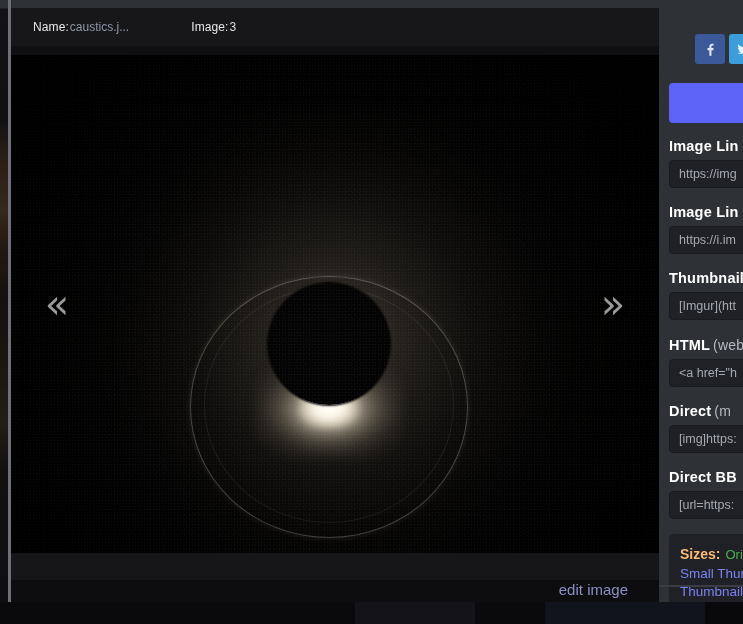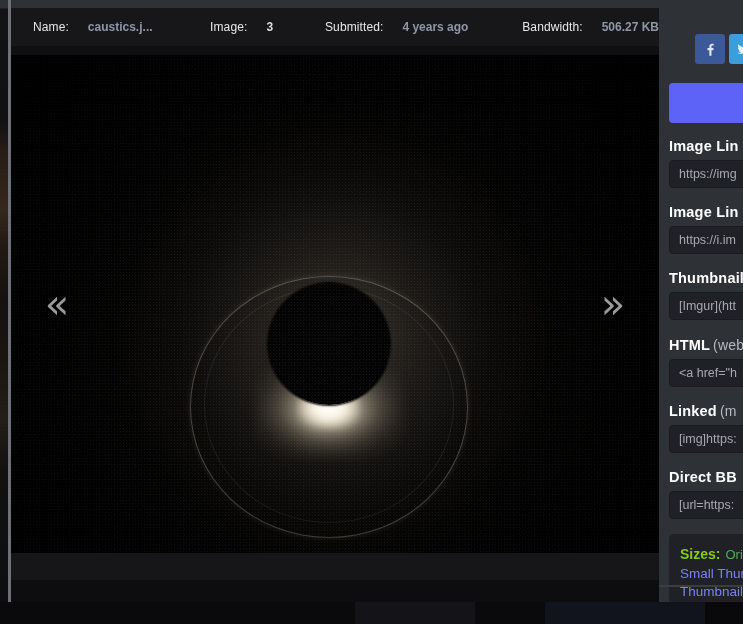--- a/index.html
+++ b/index.html
@@ -97,22 +97,22 @@
   .info-item { display: flex; align-items: baseline; }
   .info-key {
     color: #e8e8ea;
     font-size: 12px;
     font-weight: 400;
     letter-spacing: .1px;
   }
   .info-val {
     color: #8e96a8;
     font-size: 12px;
-    font-weight: 700;
-    margin-left: 19px;
+    font-weight: 400;
+    margin-left: 1px;
   }
   .info-val.plain { color: #dcdce0; }
   .gap-a { width: 62px; }
   .gap-b { width: 56px; }
   .gap-c { width: 58px; }
 
   
   .pre-image-strip {
     position: absolute;
     left: 0; top: 38px;
@@ -351,21 +351,21 @@
   .sizes-box {
     position: absolute;
     left: 10px; top: 526px;
     width: 160px;
     background: #1f2126;
     border-radius: 5px;
     padding: 9px 11px 10px 11px;
     line-height: 1.35;
     white-space: nowrap;
   }
-  .sizes-title { color: #84cc16; font-size: 14px; font-weight: 700; }
+  .sizes-title { color: #fdba74; font-size: 14px; font-weight: 700; }
   .sizes-orig  { color: #4caf50; font-size: 13px; margin-left: 5px; }
   .sizes-link  { color: #7b82f0; font-size: 13.5px; display: block; cursor: pointer; }
 
   .sidebar-bottom-rule {
     position: absolute;
     left: 0; bottom: 16px;
     width: 84px; height: 2px;
     background: #3a3d43;
   }
 </style>
@@ -388,29 +388,21 @@
       <div class="info-item">
         <span class="info-key">Name:</span>
         <span class="info-val">caustics.j...</span>
       </div>
       <div class="gap-a"></div>
       <div class="info-item">
         <span class="info-key">Image:</span>
         <span class="info-val plain">3</span>
       </div>
       <div class="gap-b"></div>
-      <div class="info-item">
-        <span class="info-key">Submitted:</span>
-        <span class="info-val">4 years ago</span>
-      </div>
       <div class="gap-c"></div>
-      <div class="info-item">
-        <span class="info-key">Bandwidth:</span>
-        <span class="info-val">506.27 KB</span>
-      </div>
     </div>
 
     <div class="pre-image-strip"></div>
 
     <div class="image-wrap">
       <div class="caustic-stage">
         <div class="glow-wide"></div>
         <div class="caustic-ring"></div>
         <div class="caustic-ring2"></div>
         <div class="glow-core"></div>
@@ -424,20 +416,23 @@
       <div class="nav-arrow nav-prev">
         <span>«</span>
       </div>
       <div class="nav-arrow nav-next">
         <span>»</span>
       </div>
     </div>
 
     <div class="post-image-strip"></div>
 
+    <div class="edit-bar">
+      <span class="edit-link">edit image</span>
+    </div>
   </div>
 
   <div id="sidebar">
 
     <div class="social-row">
       <div class="social-btn fb">
         <svg width="16" height="16" viewBox="0 0 24 24" aria-hidden="true">
           <path fill="#dfe6f5" d="M14.2 22v-8.2h2.8l.4-3.2h-3.2V8.5c0-.9.3-1.6 1.6-1.6h1.7V4.1C17.2 4 16.2 4 15.1 4c-2.4 0-4.1 1.5-4.1 4.2v2.4H8.2v3.2H11V22h3.2z"></path>
         </svg>
       </div>
@@ -473,21 +468,21 @@
 
     <div class="field-block" style="top:329px;">
       <div class="field-label">
         <span>HTML</span><span class="hint">(webs</span>
       </div>
       <div class="field-input">&lt;a href="h</div>
     </div>
 
     <div class="field-block" style="top:395px;">
       <div class="field-label">
-        <span>Linked</span><span class="hint">(m</span>
+        <span>Direct</span><span class="hint">(m</span>
       </div>
       <div class="field-input">[img]https:</div>
     </div>
 
     <div class="field-block" style="top:461px;">
       <div class="field-label">
         <span>Direct BB</span>
       </div>
       <div class="field-input">[url=https:</div>
     </div>

